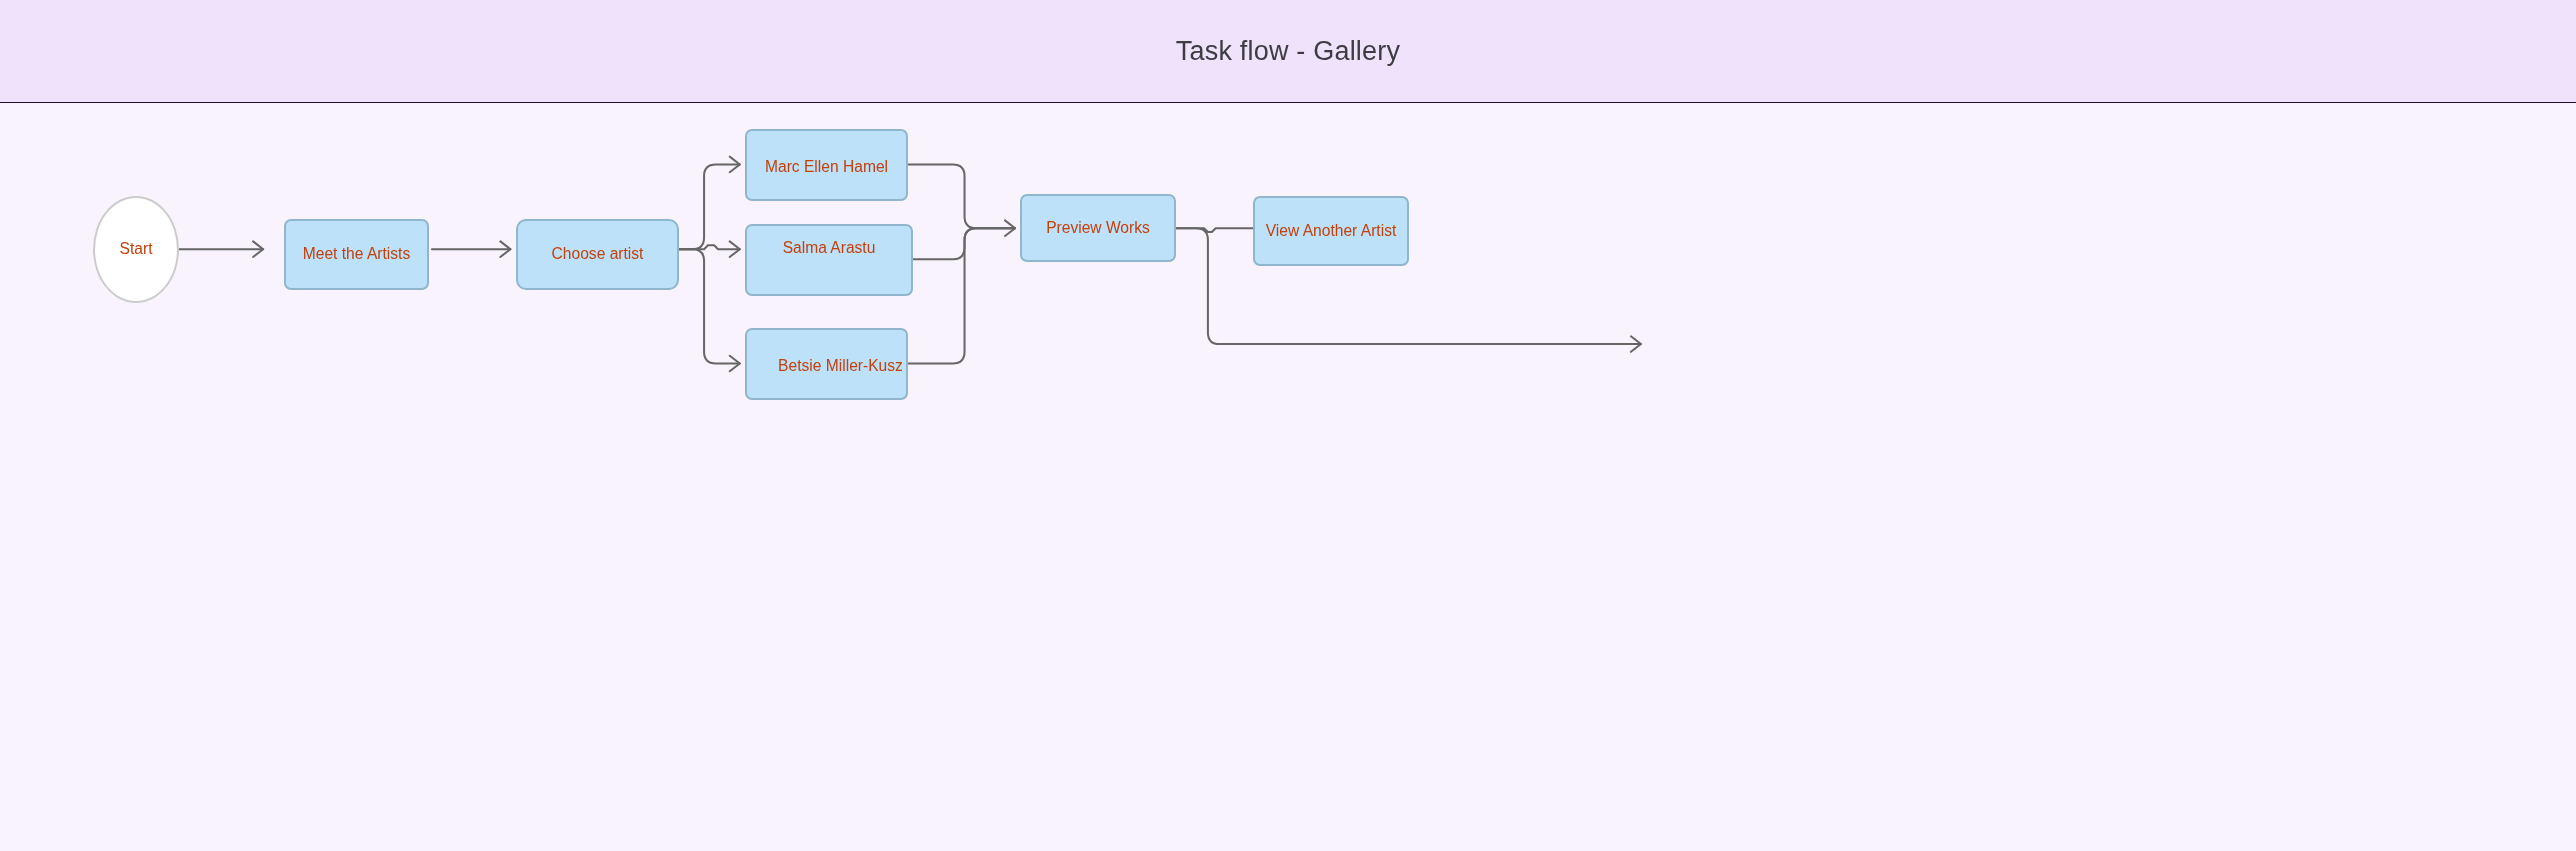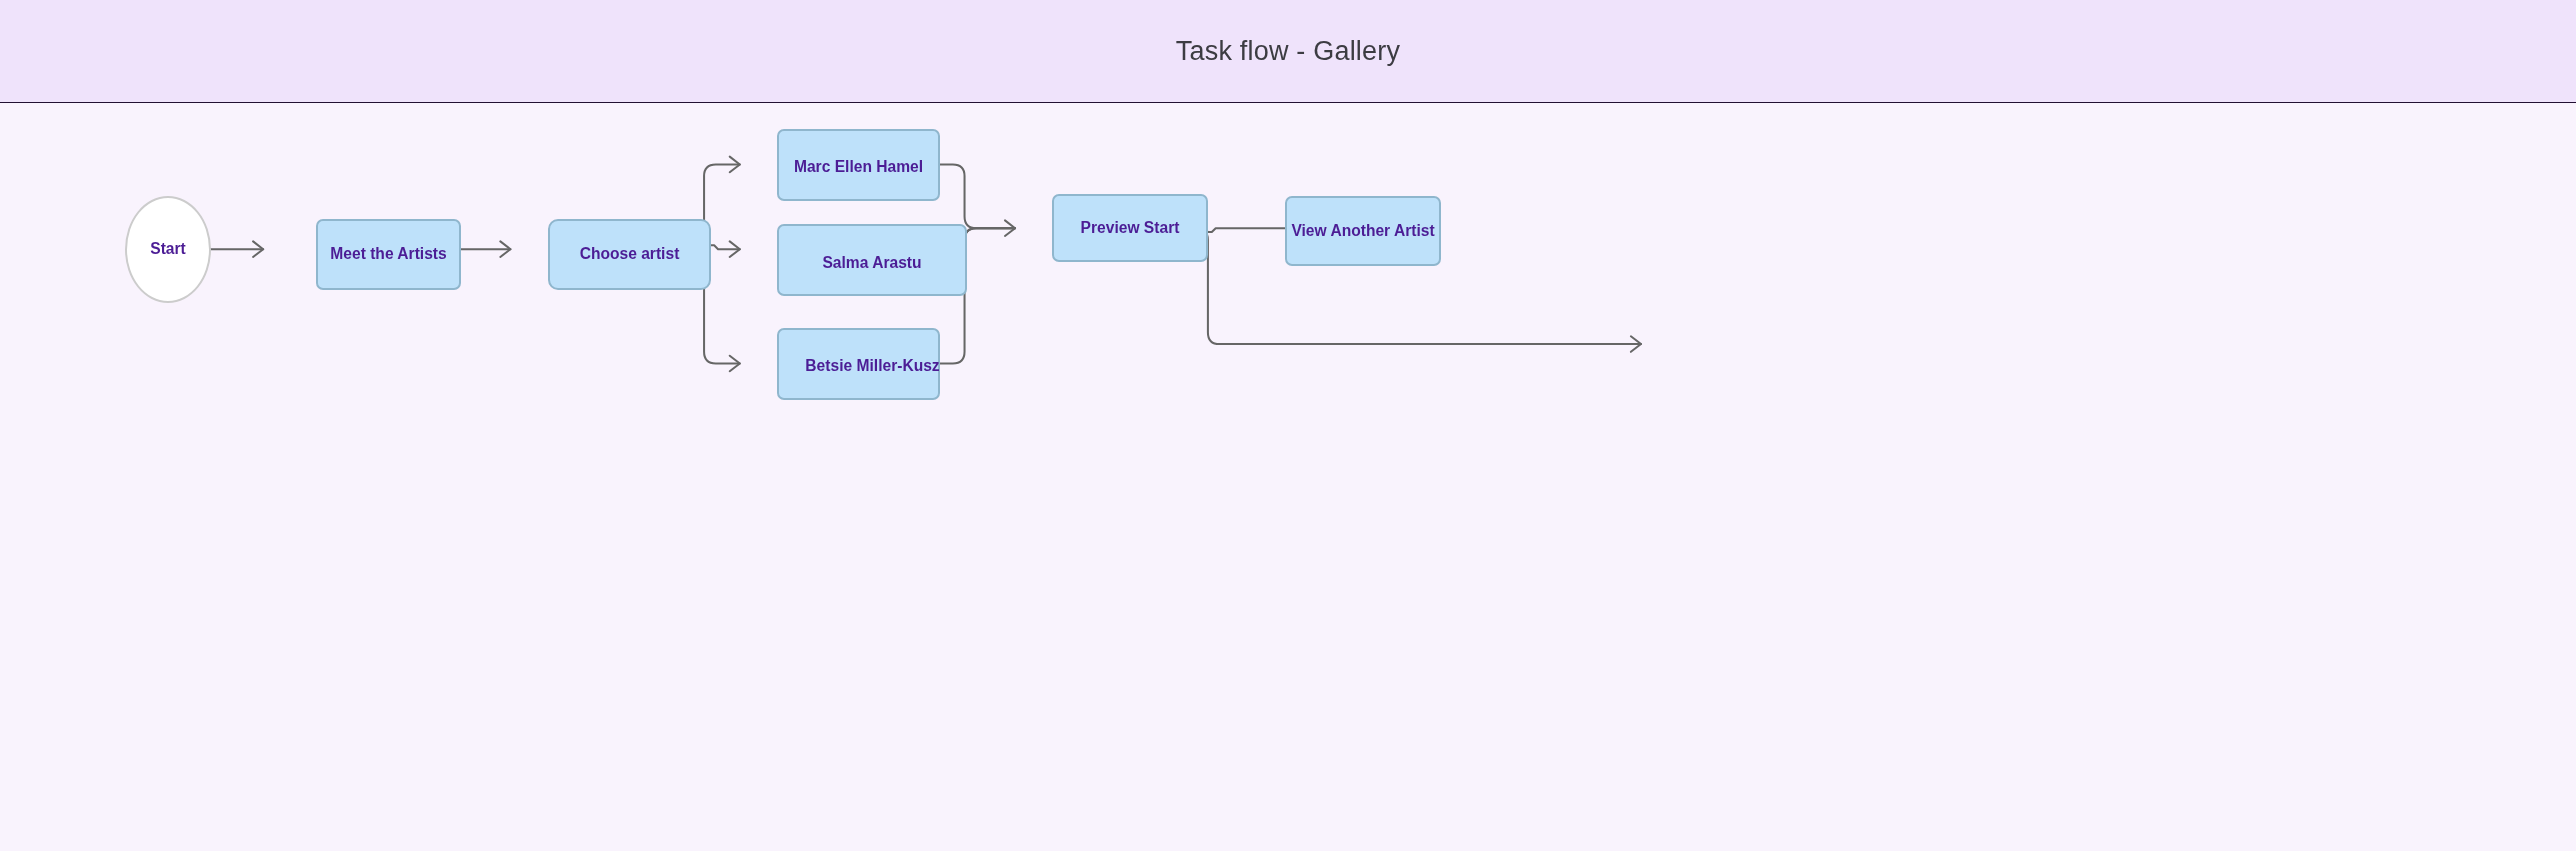--- a/index.html
+++ b/index.html
@@ -59,25 +59,24 @@
   }
 
   
   .node {
     position: absolute;
     box-sizing: border-box;
     display: flex;
     align-items: center;
     justify-content: center;
     text-align: center;
-    color: #4c1d95;
+    color: #c2410c;
     font-size: 15.6px;
-    font-weight: 700;
+    font-weight: 400;
     line-height: 1.2;
-    margin-left: 32px;
   }
   .node.process {
     background: #bee1fa;
     border: 2.3px solid #8fb6cd;
     border-radius: 7px;
   }
   .node.terminator {
     background: #ffffff;
     border: 2.3px solid #cccccc;
     border-radius: 50%;
@@ -161,30 +160,30 @@
   </div>
 
   <div class="node process" style="left:516px; top:116px; width:163px; height:71px;border-radius:10px;">
     <span class="node-label">Choose artist</span>
   </div>
 
   <div class="node process" style="left:745px; top:26px; width:163px; height:72px; align-items:flex-start; padding-top:27px;">
     <span class="node-label">Marc Ellen Hamel</span>
   </div>
 
-  <div class="node process" style="left:745px; top:121px; width:190px; height:72px; align-items:flex-start; padding-top:28px;">
+  <div class="node process" style="left:745px; top:121px; width:168px; height:72px; align-items:flex-start; padding-top:13px;">
     <span class="node-label">Salma Arastu</span>
   </div>
 
   <div class="node process" style="left:745px; top:225px; width:163px; height:72px; align-items:flex-start; padding-top:27px;padding-left:28px;">
     <span class="node-label">Betsie Miller-Kusz</span>
   </div>
 
   <div class="node process" style="left:1020px; top:91px; width:156px; height:68px;">
-    <span class="node-label">Preview Start</span>
+    <span class="node-label">Preview Works</span>
   </div>
 
   <div class="node process" style="left:1253px; top:93px; width:156px; height:70px;">
     <span class="node-label">View Another Artist</span>
   </div>
 
 
 </div>
 
 

